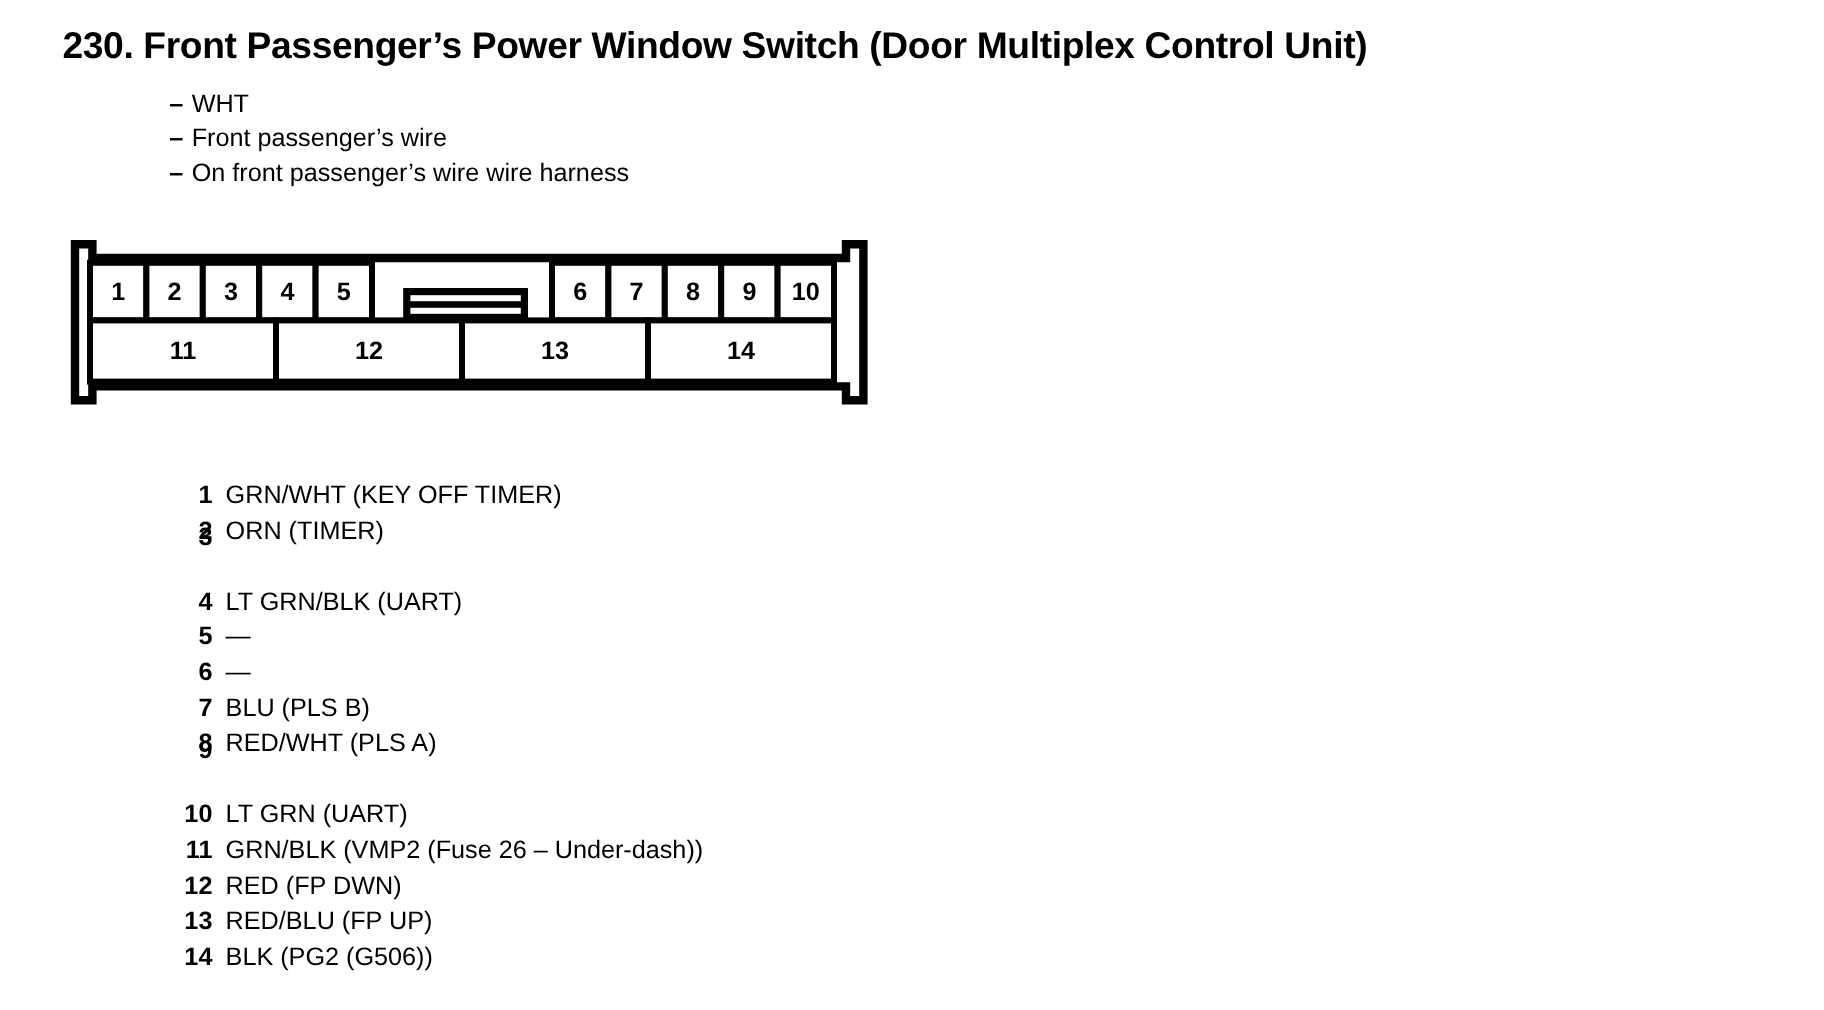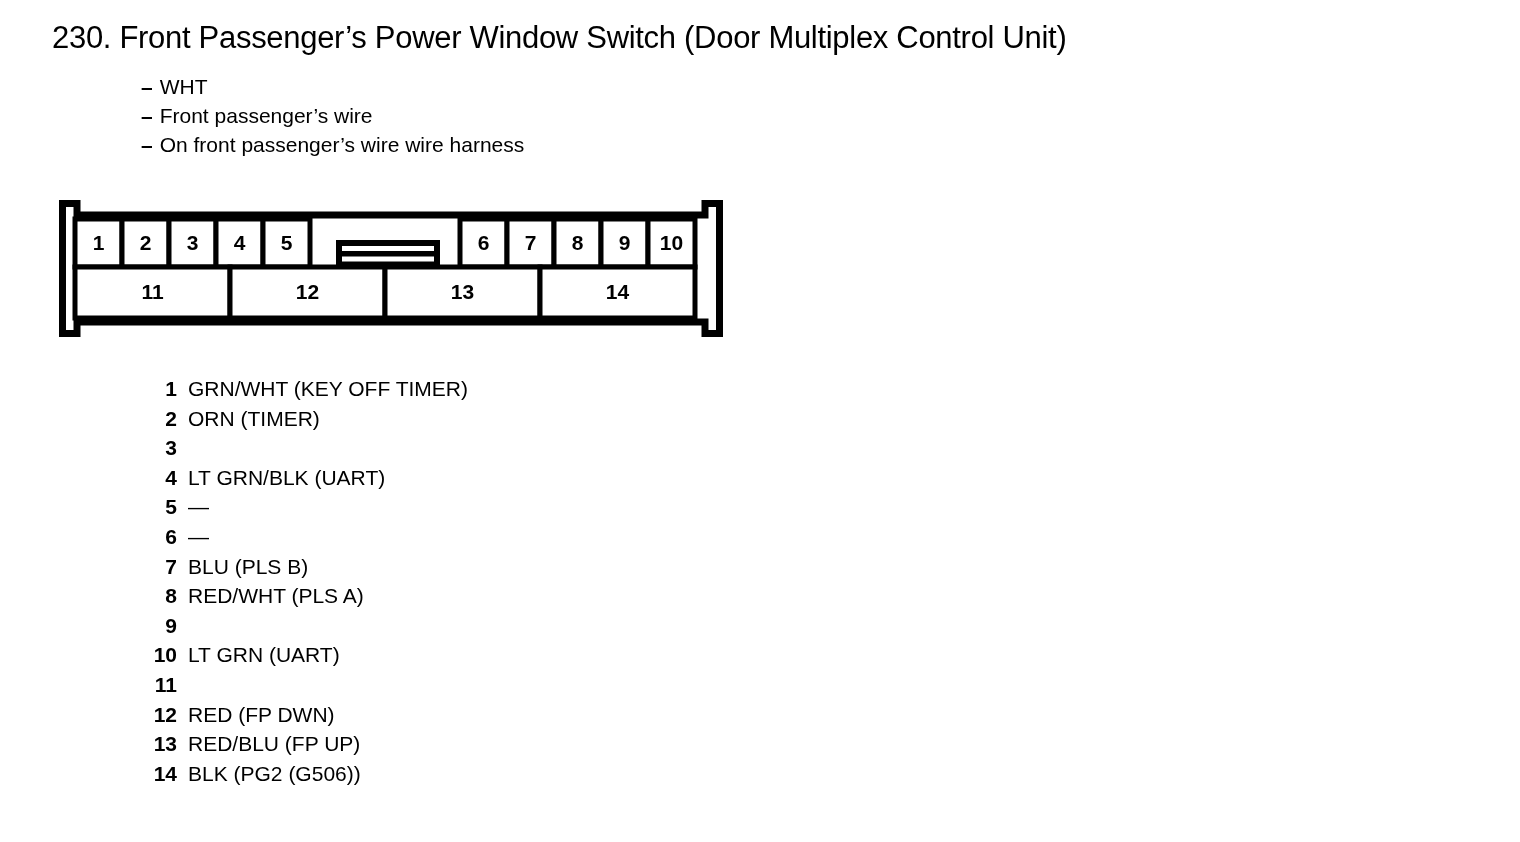--- a/index.html
+++ b/index.html
@@ -17,21 +17,21 @@
     color: #000000;
     -webkit-font-smoothing: none;
   }
 
   
   #page-title {
     position: absolute;
     left: 52px;
     top: 22px;
     font-size: 31px;
-    font-weight: normal;
+    font-weight: bold;
     letter-spacing: -0.3px;
     white-space: nowrap;
     line-height: 1;
   }
 
   
   #notes {
     position: absolute;
     left: 141px;
     top: 72px;
@@ -93,20 +93,21 @@
     white-space: nowrap;
   }
   .pin-num {
     width: 32px;
     text-align: right;
     font-weight: bold;
     flex: none;
   }
   .pin-desc {
     margin-left: 11px;
+    margin-top: 24px;
   }
 </style>
 </head>
 <body>
 
 <div id="page-title">230. Front Passenger’s Power Window Switch (Door Multiplex Control Unit)</div>
 
 <div id="notes">
   <div class="note-row">
     <span class="note-dash">–</span>
@@ -214,20 +215,21 @@
   </div>
   <div class="pin-row">
     <span class="pin-num">9</span>
   </div>
   <div class="pin-row">
     <span class="pin-num">10</span>
     <span class="pin-desc">LT GRN (UART)</span>
   </div>
   <div class="pin-row">
     <span class="pin-num">11</span>
+    <span class="pin-desc">GRN/BLK (VMP2 (Fuse 26 – Under-dash))</span>
   </div>
   <div class="pin-row">
     <span class="pin-num">12</span>
     <span class="pin-desc">RED (FP DWN)</span>
   </div>
   <div class="pin-row">
     <span class="pin-num">13</span>
     <span class="pin-desc">RED/BLU (FP UP)</span>
   </div>
   <div class="pin-row">

